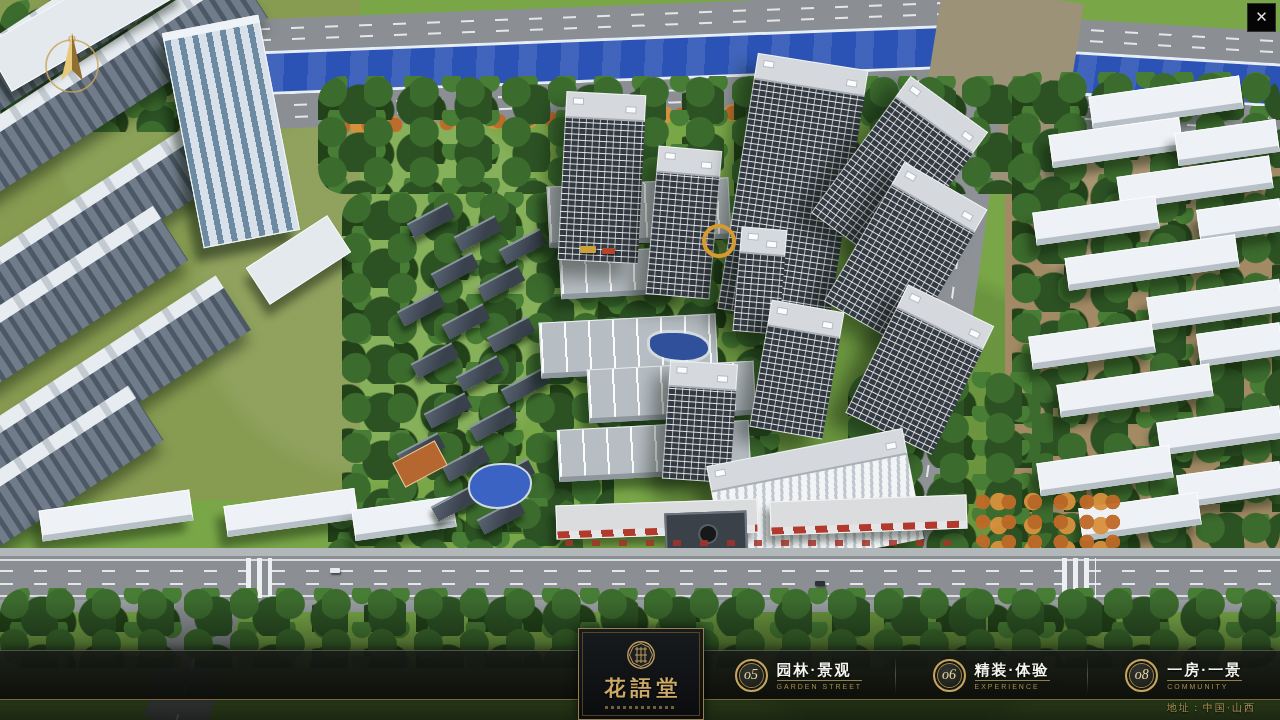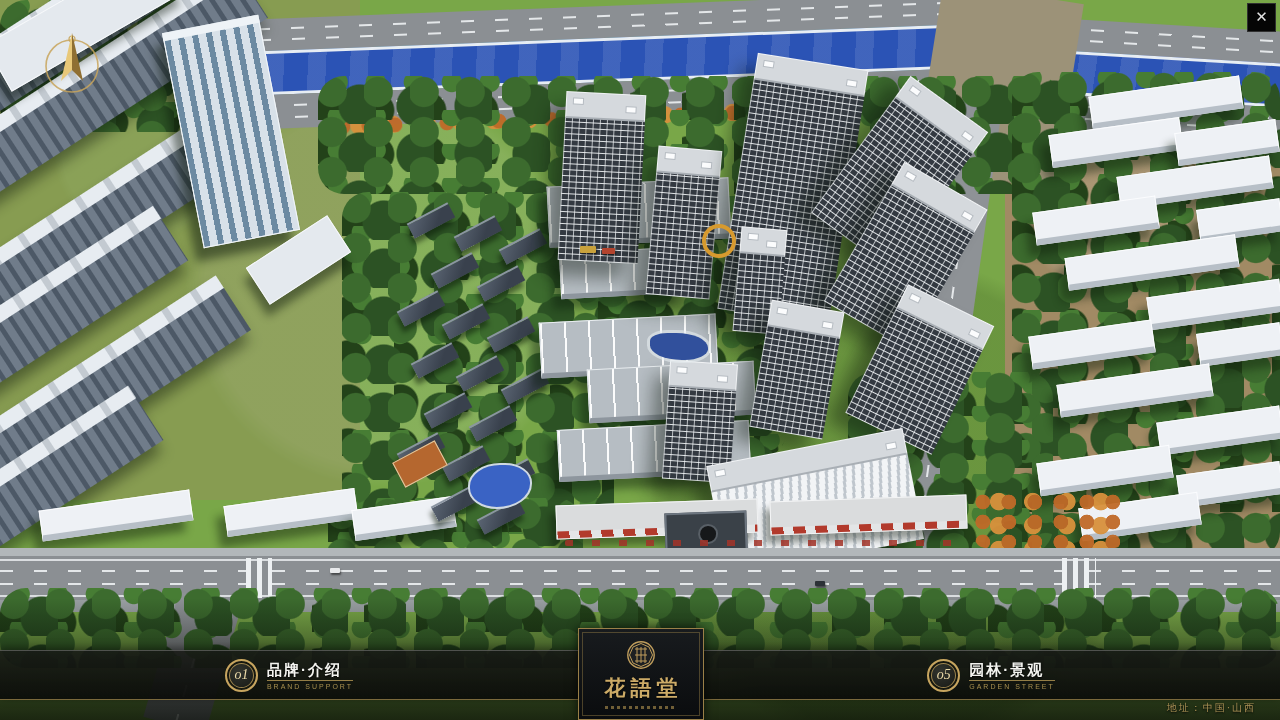--- a/index.html
+++ b/index.html
@@ -320,34 +320,41 @@
     <circle cx="36" cy="13" r="3" fill="none" stroke="#c8a55c" stroke-width="1.2" opacity=".9"></circle>
     <polygon points="36,7 25,55 36,44" fill="#e8c879"></polygon>
     <polygon points="36,7 47,55 36,44" fill="#8f6f33"></polygon>
   </svg>
 </div>
 
 <div id="close-btn">✕</div>
 
 <div id="navbar">
   <div class="menu-group" style="left:0;width:578px;">
-    <div class="menu-item">
-      <div class="badge">o1</div>
-      <div class="mi-text">
-          <div class="mi-title">品牌·介绍</div>
-      <div class="mi-sub">BRAND SUPPORT</div>
-        </div>
-    </div>
   </div>
   <div class="menu-group" style="left:702px;width:578px;">
     <div class="menu-item">
       <div class="badge">o5</div>
       <div class="mi-text">
           <div class="mi-title">园林·景观</div>
       <div class="mi-sub">GARDEN STREET</div>
+        </div>
+    </div>
+    <div class="menu-item">
+      <div class="badge">o6</div>
+      <div class="mi-text">
+          <div class="mi-title">精装·体验</div>
+      <div class="mi-sub">EXPERIENCE</div>
+        </div>
+    </div>
+    <div class="menu-item">
+      <div class="badge">o8</div>
+      <div class="mi-text">
+          <div class="mi-title">一房·一景</div>
+      <div class="mi-sub">COMMUNITY</div>
         </div>
     </div>
   </div>
 </div>
 
 <div id="logo-panel">
   <svg width="30" height="30" viewBox="0 0 30 30">
     <circle cx="15" cy="15" r="13.2" fill="#1c1f22" stroke="#bf9d5c" stroke-width="1.4"></circle>
     <polygon points="15,3.5 23,7 26.5,15 23,23 15,26.5 7,23 3.5,15 7,7" fill="none" stroke="#bf9d5c" stroke-width="1"></polygon>
     <g stroke="#bf9d5c" stroke-width="1">

